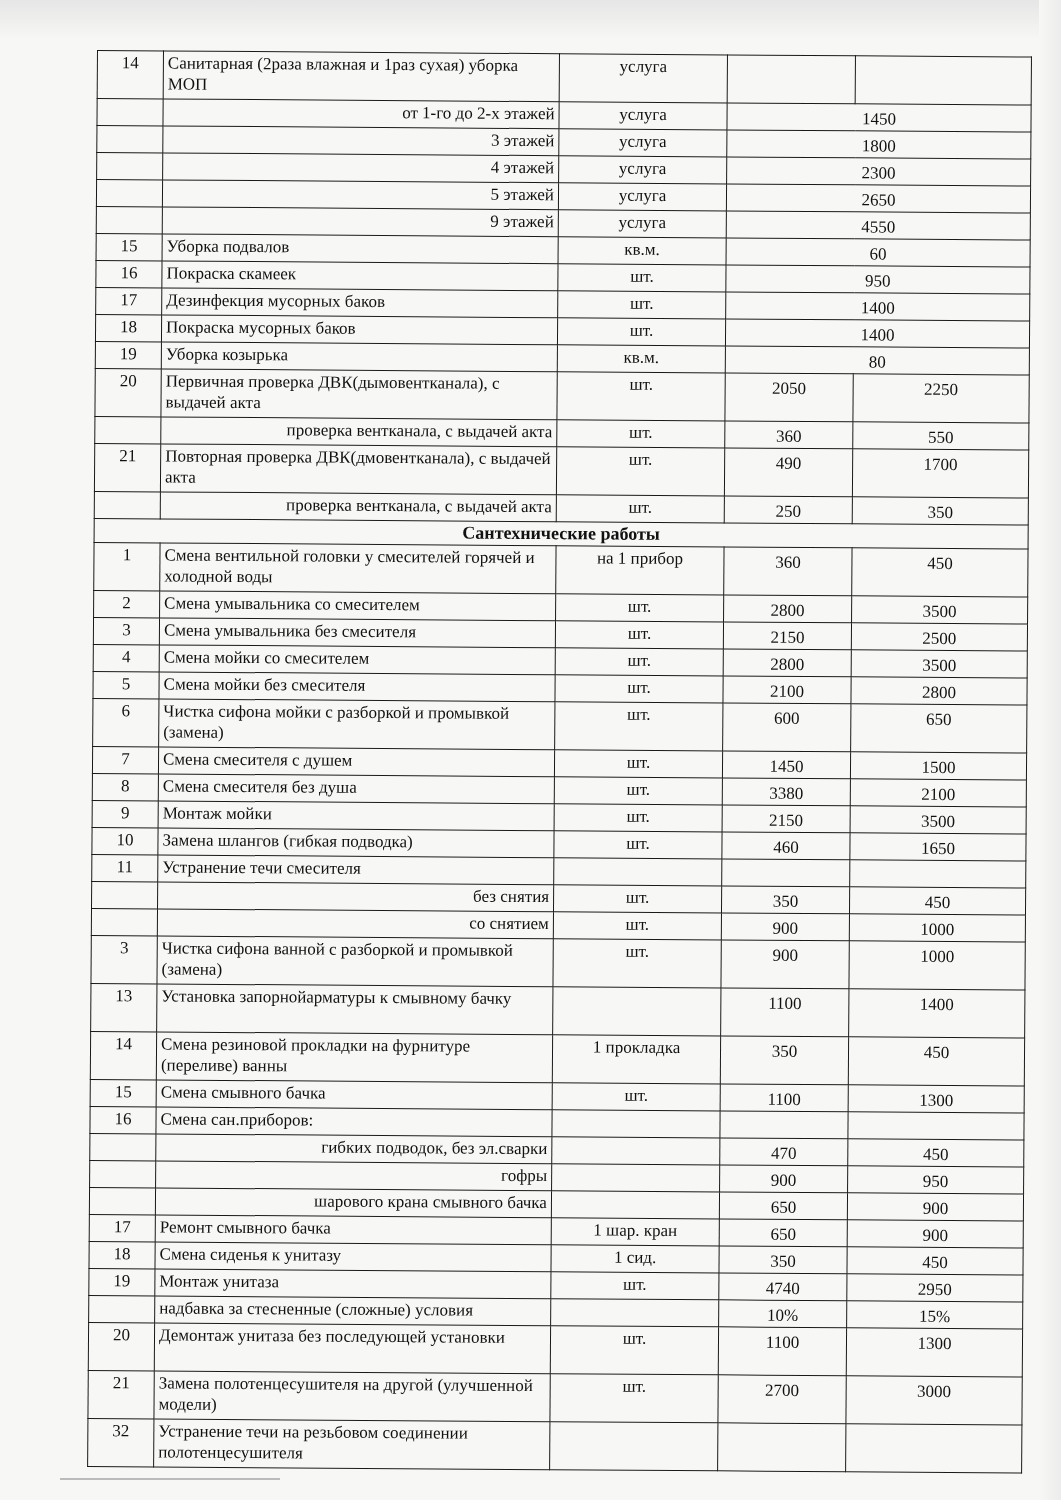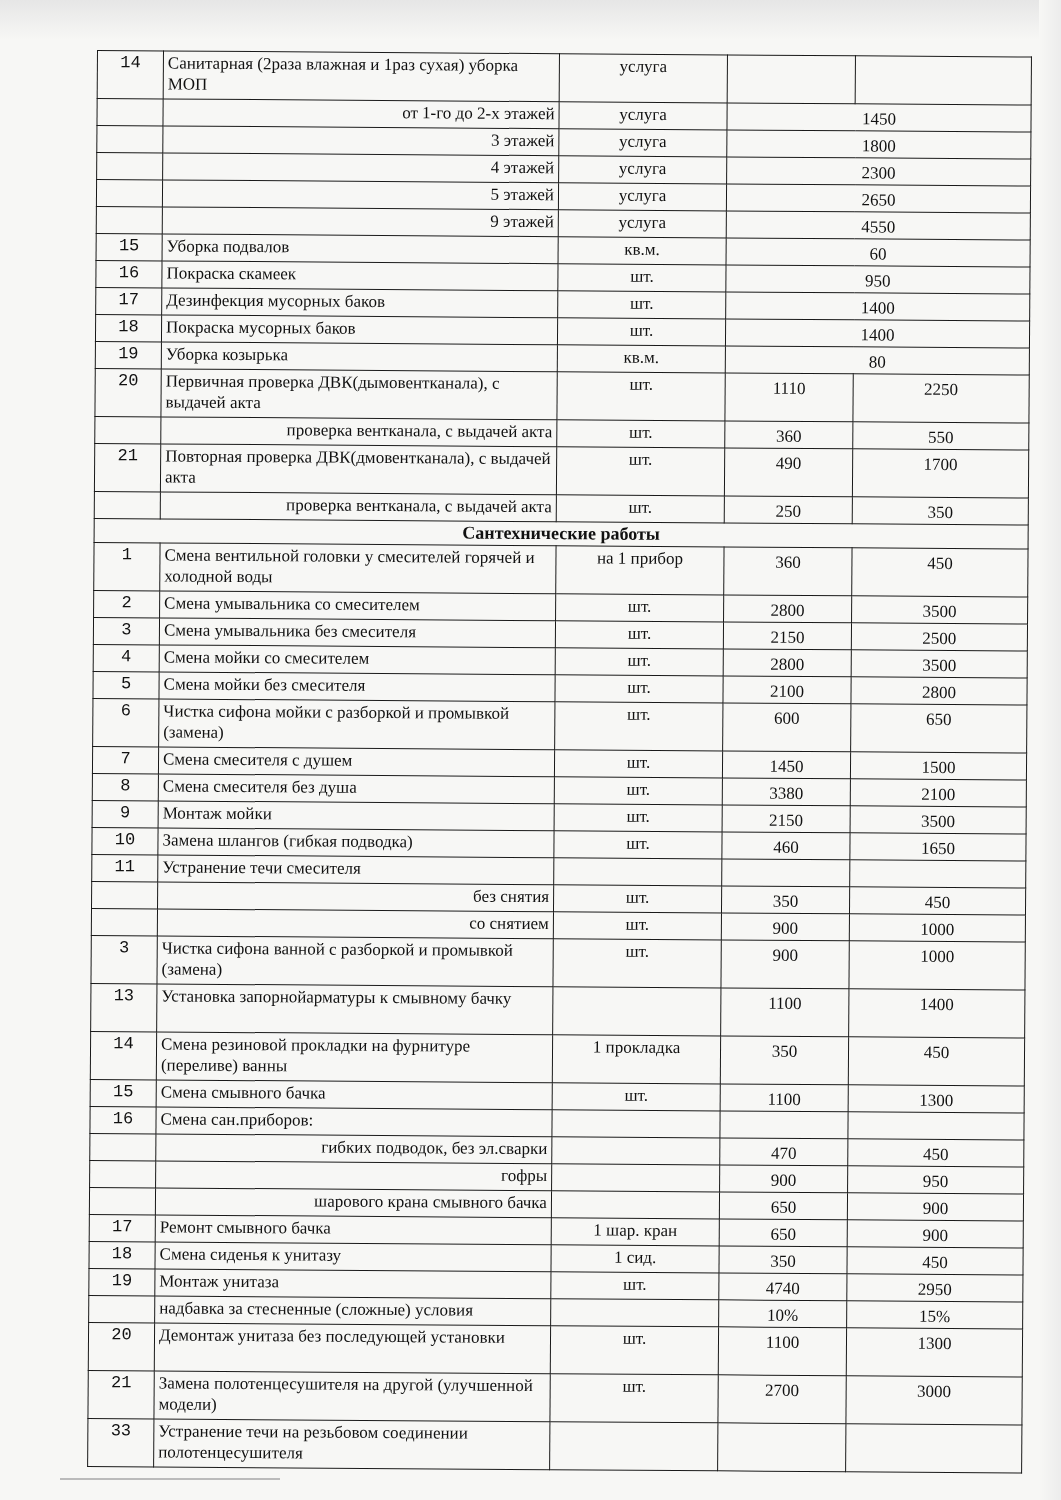--- a/index.html
+++ b/index.html
@@ -28,21 +28,21 @@
   }
   table.price td {
     border: 1.5px solid #1a1a1a; padding: 1px 4px; vertical-align: top;
     overflow: hidden;
   }
   col.c-num { width: 66px; }
   col.c-name { width: 396px; }
   col.c-unit { width: 168px; }
   col.c-p1 { width: 128px; }
   col.c-p2 { width: 176px; }
-  td.num { text-align: center; font-family: Liberation Mono, monospace; }
+  td.num { text-align: center; }
   td.unit { text-align: center; }
   td.p { text-align: center; }
   td.sub { text-align: right; }
   td.section {
     text-align: center; font-weight: bold; font-size: 18px;
     border-left: none; border-right: none;
   }
   tr.tall td { height: 42px; }
   tr.r td { height: 21px; }
   tr.r td.p, tr.tall td.p { padding-top: 4px; }
@@ -127,21 +127,21 @@
       <tr class="r">
         <td class="num">19</td>
         <td class="name">Уборка козырька</td>
         <td class="unit">кв.м.</td>
         <td class="p" colspan="2">80</td>
       </tr>
       <tr class="tall">
         <td class="num">20</td>
         <td class="name">Первичная проверка ДВК(дымовентканала), с выдачей акта</td>
         <td class="unit">шт.</td>
-        <td class="p">1110</td>
+        <td class="p">2050</td>
         <td class="p">2250</td>
       </tr>
       <tr class="r">
         <td class="num"></td>
         <td class="sub">проверка вентканала, с выдачей акта</td>
         <td class="unit">шт.</td>
         <td class="p">360</td>
         <td class="p">550</td>
       </tr>
       <tr class="tall">
@@ -344,20 +344,20 @@
         <td class="p">1300</td>
       </tr>
       <tr class="tall">
         <td class="num">21</td>
         <td class="name">Замена полотенцесушителя на другой (улучшенной модели)</td>
         <td class="unit">шт.</td>
         <td class="p">2700</td>
         <td class="p">3000</td>
       </tr>
       <tr class="tall">
-        <td class="num">33</td>
+        <td class="num">32</td>
         <td class="name">Устранение течи на резьбовом соединении полотенцесушителя</td>
         <td class="unit"></td>
         <td class="p"></td>
         <td class="p"></td>
       </tr>
     </tbody>
 </table>
 
 </body></html>

